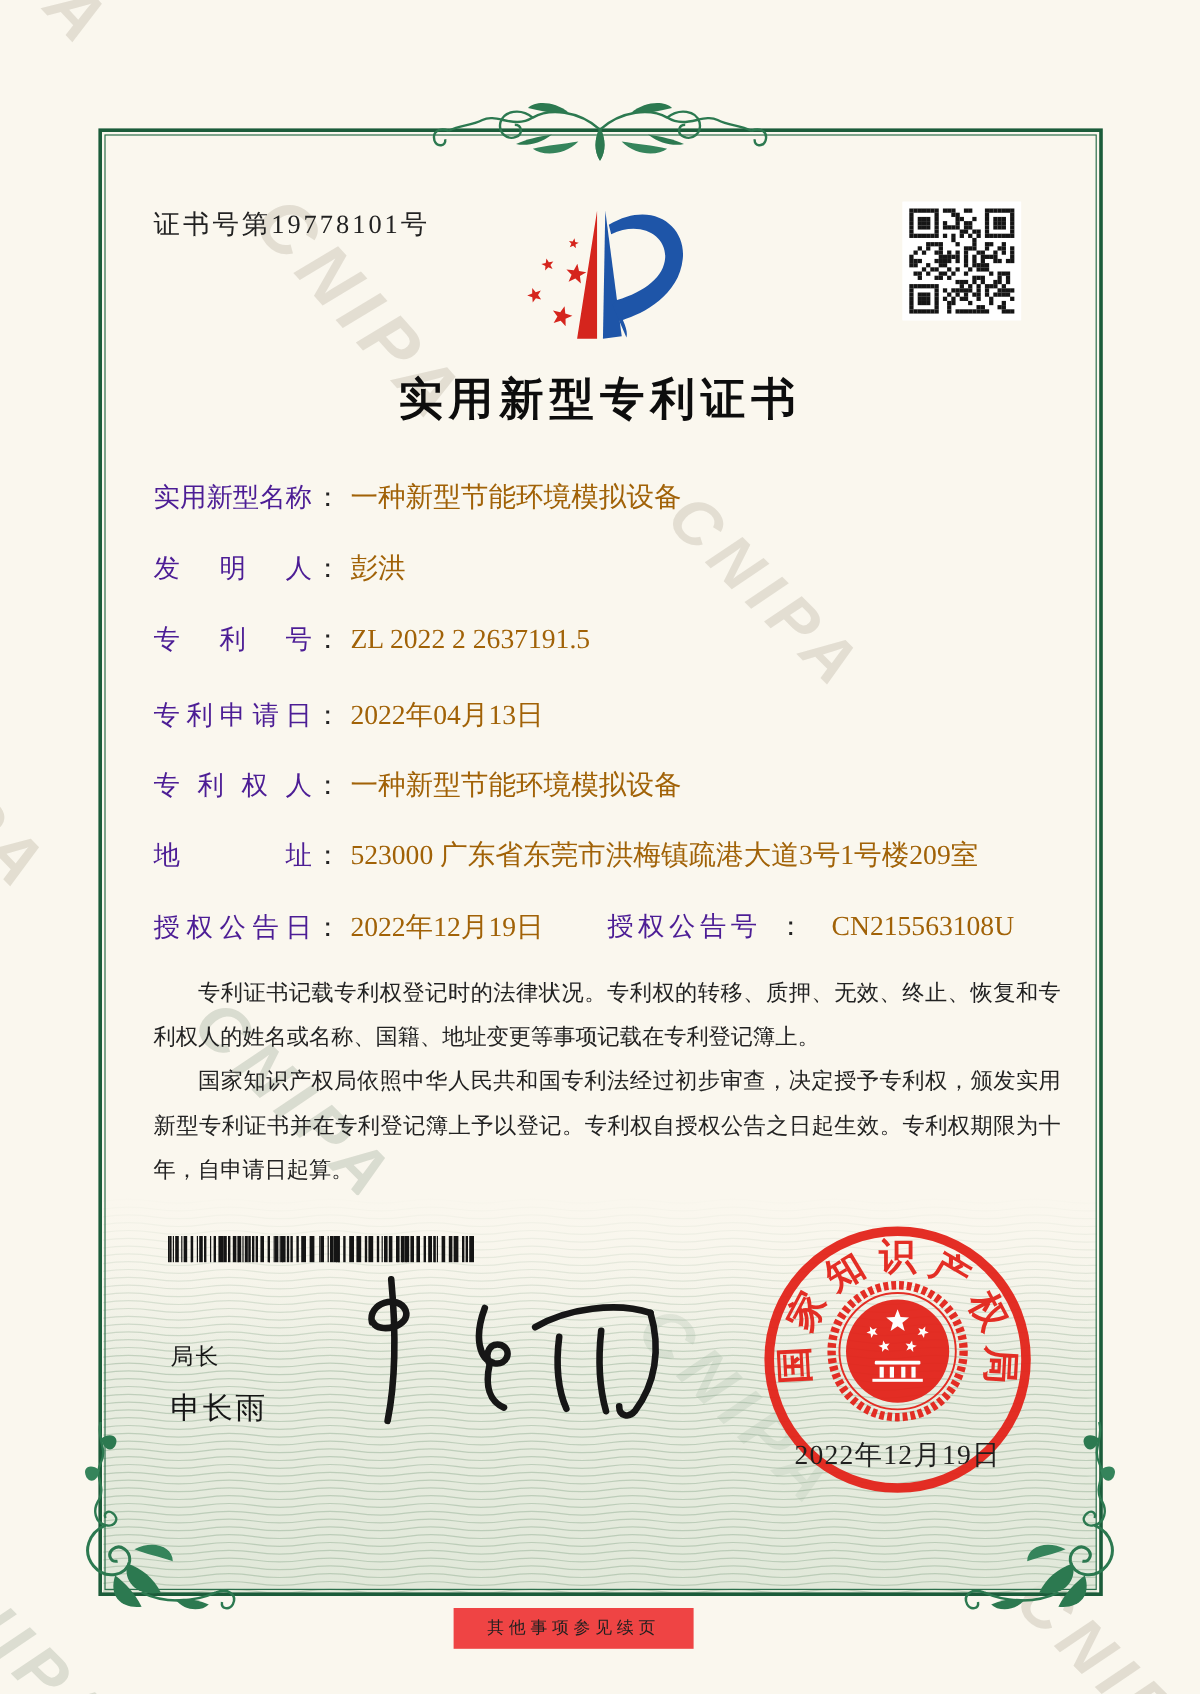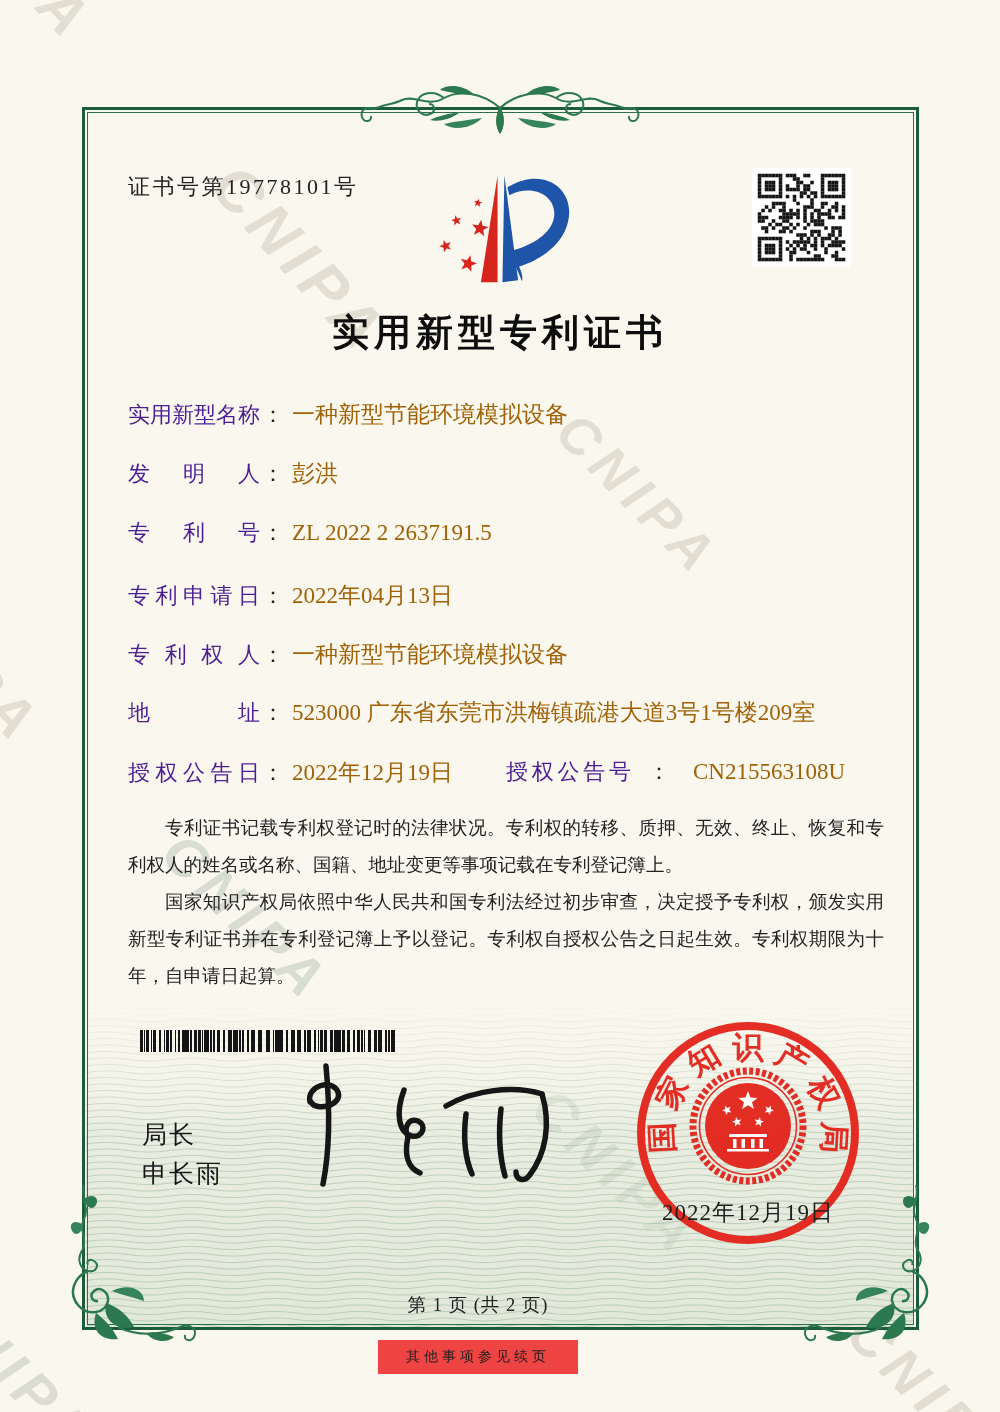--- a/index.html
+++ b/index.html
@@ -42,21 +42,21 @@
   .pair2{position:absolute;left:378px;top:0;display:flex;align-items:baseline;white-space:nowrap;gap:15px;}
   .pair2 .field-label{width:125px;}
 
   .body-text{position:absolute;left:128px;top:810px;width:756px;font-size:18.5px;
       line-height:37px;text-align:justify;color:#222;}
   .body-text p{margin:0;text-indent:2em;}
 
   .barcode{position:absolute;left:140px;top:1030px;}
 
   .sig-role{position:absolute;left:142px;top:1118px;font-family:Liberation Sans, sans-serif;
-      font-size:25px;letter-spacing:2px;color:#161616;}
+      font-size:19px;letter-spacing:2px;color:#161616;}
   .sig-name{position:absolute;left:142px;top:1157px;font-family:"Liberation Sans","DejaVu Sans",sans-serif;
       font-size:25px;letter-spacing:2px;color:#161616;}
   .signature{position:absolute;left:288px;top:1052px;}
 
   .seal{position:absolute;left:628px;top:1013px;opacity:.94;}
   .seal text{font-family:"Liberation Serif","DejaVu Serif",serif;}
   .seal .arc-char{fill:#e32219;font-size:31px;font-weight:700;}
   .seal .seal-date{fill:#141414;font-size:23px;letter-spacing:1px;}
 
   .page-num{position:absolute;left:0;top:1292px;width:956px;text-align:center;font-size:18.5px;
@@ -680,18 +680,17 @@
           <rect x="-15" y="13" width="3.5" height="9"></rect>
           <rect x="-6.5" y="13" width="3.5" height="9"></rect>
           <rect x="3" y="13" width="3.5" height="9"></rect>
           <rect x="11.5" y="13" width="3.5" height="9"></rect>
           <rect x="-21" y="23" width="42" height="2.5"></rect>
         </g>
       </g>
       <text class="seal-date" x="120" y="207" text-anchor="middle">2022年12月19日</text>
     </svg>
 
-    <div class="page-num">第 1 页 (共 2 页)</div>
   </div>
 
   <div class="continuation">其他事项参见续页</div>
 
 </div>
 
 </body></html>

